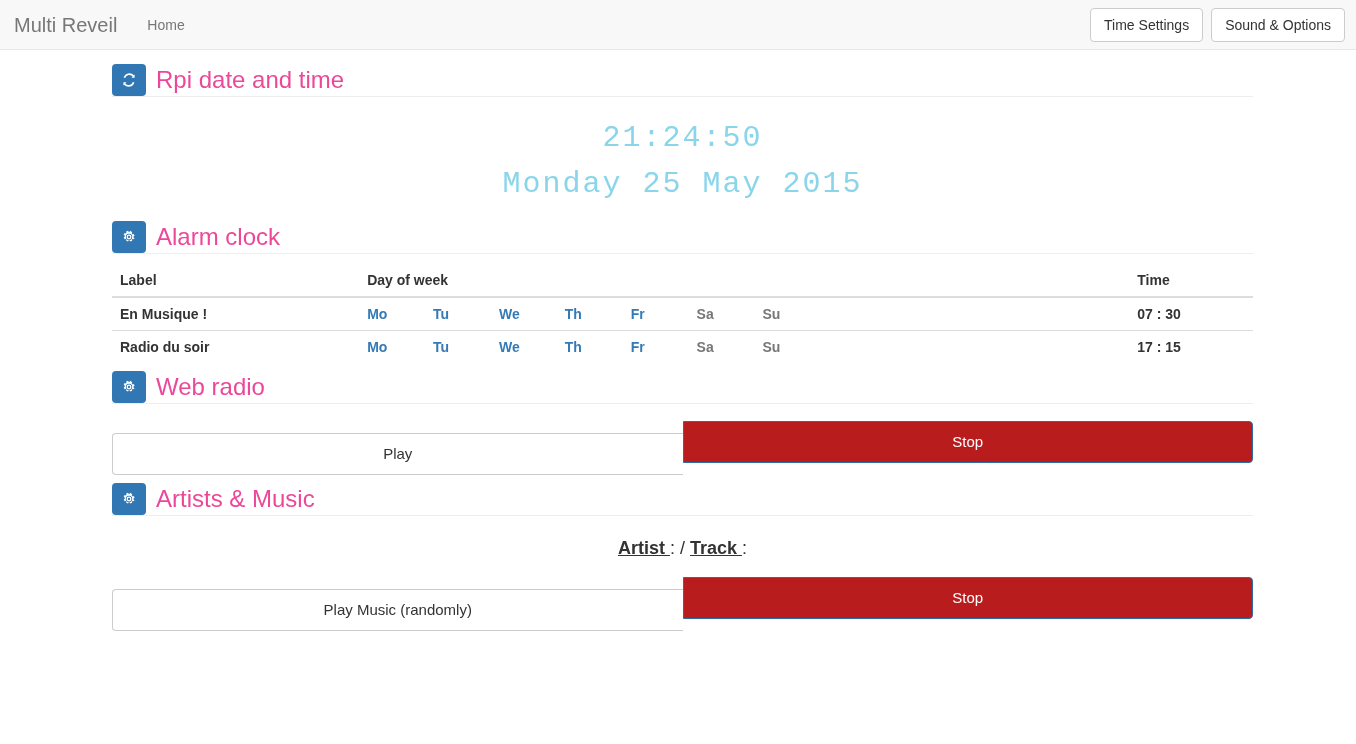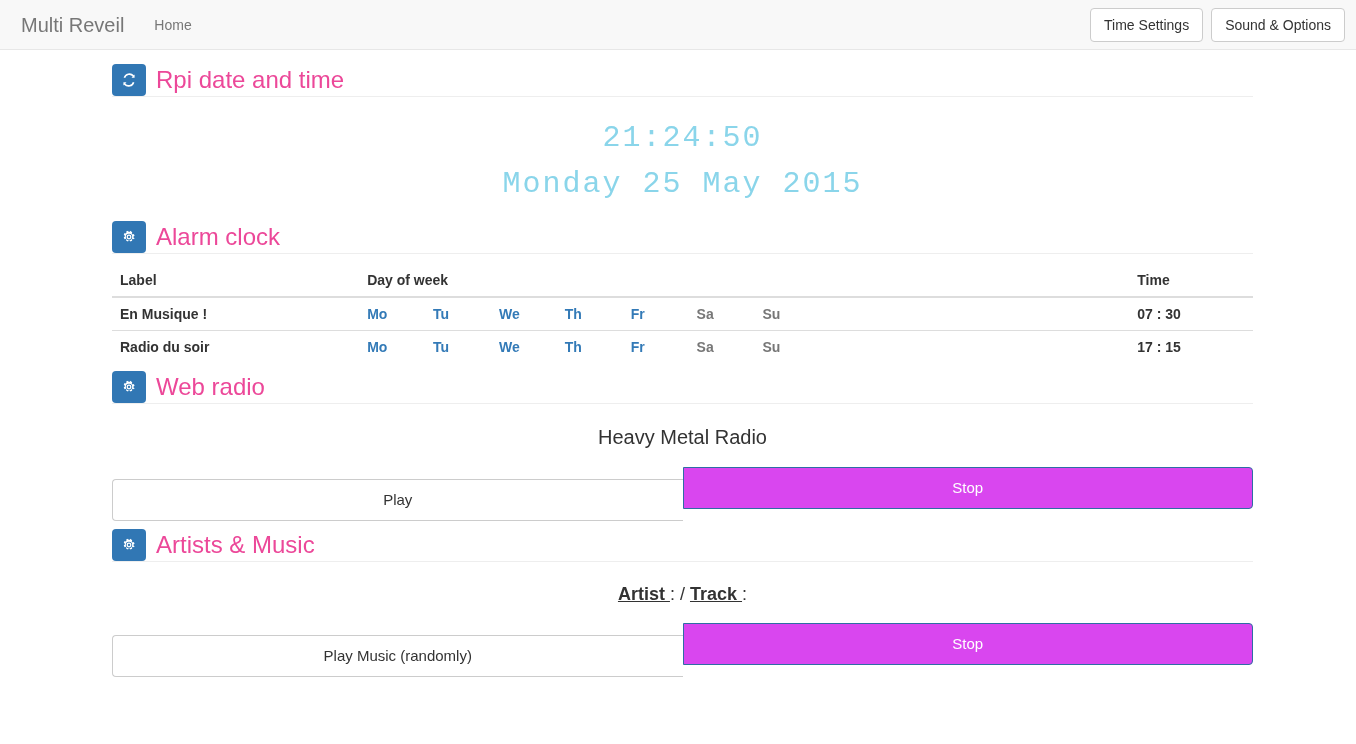--- a/index.html
+++ b/index.html
@@ -13,21 +13,21 @@
   }
 
   
   .navbar {
     position: relative;
     height: 50px;
     background: #f8f8f8;
     border-bottom: 1px solid #e7e7e7;
     display: flex;
     align-items: center;
-    padding: 0 11px 0 21px;
+    padding: 0 11px 0 14px;
   }
   .brand {
     font-size: 20px;
     color: #777777;
     line-height: 20px;
     padding: 0 15px 0 0;
     white-space: nowrap;
   }
   .nav-links { display: flex; align-items: flex-start; }
   .nav-link {
@@ -167,21 +167,21 @@
     text-align: center;
     cursor: pointer;
     border: 1px solid #cccccc;
     background: #ffffff;
     color: #333333;
     padding: 0;
   }
   .btn-left  { border-radius: 4px 0 0 4px; border-right: none; margin-top: 12px; }
   .btn-right {
     border-radius: 0 4px 4px 0;
-    background: #d946ef;
+    background: #b91c1c;
     border-color: #2e6da4;
     color: #ffffff;
   }
   .spacer-8 { height: 8px; }
   .spacer-14 { height: 14px; }
 </style>
 </head>
 <body>
 
 <div class="navbar">
@@ -268,21 +268,20 @@
     <span class="badge-icon">
       <svg width="14" height="14" viewBox="0 0 16 16" aria-hidden="true">
         <path fill="#ffffff" d="M8 5.2a2.8 2.8 0 1 0 0 5.6 2.8 2.8 0 0 0 0-5.6zm0 4.1a1.3 1.3 0 1 1 0-2.6 1.3 1.3 0 0 1 0 2.6z"></path>
         <path fill="#ffffff" d="M14.4 9.3l-1.2-.5a5.4 5.4 0 0 0 0-1.6l1.2-.5-.9-2.2-1.2.5a5.4 5.4 0 0 0-1.1-1.1l.5-1.2L9.5.8 9 2a5.4 5.4 0 0 0-1.6 0L6.9.8 4.7 1.7l.5 1.2a5.4 5.4 0 0 0-1.1 1.1l-1.2-.5-.9 2.2 1.2.5a5.4 5.4 0 0 0 0 1.6l-1.2.5.9 2.2 1.2-.5a5.4 5.4 0 0 0 1.1 1.1l-.5 1.2 2.2.9.5-1.2a5.4 5.4 0 0 0 1.6 0l.5 1.2 2.2-.9-.5-1.2a5.4 5.4 0 0 0 1.1-1.1l1.2.5zM8 11.6A3.6 3.6 0 1 1 8 4.4a3.6 3.6 0 0 1 0 7.2z"></path>
       </svg>
     </span>
     <h2 class="section-title">Web radio</h2>
   </div>
   <hr class="rule">
 
-  <div class="center-label">Heavy Metal Radio</div>
 
   <div class="btn-group">
     <button class="btn btn-left">Play</button>
     <button class="btn btn-right">Stop</button>
   </div>
 
   <div class="spacer-8"></div>
   <div class="section">
     <span class="badge-icon">
       <svg width="14" height="14" viewBox="0 0 16 16" aria-hidden="true">

